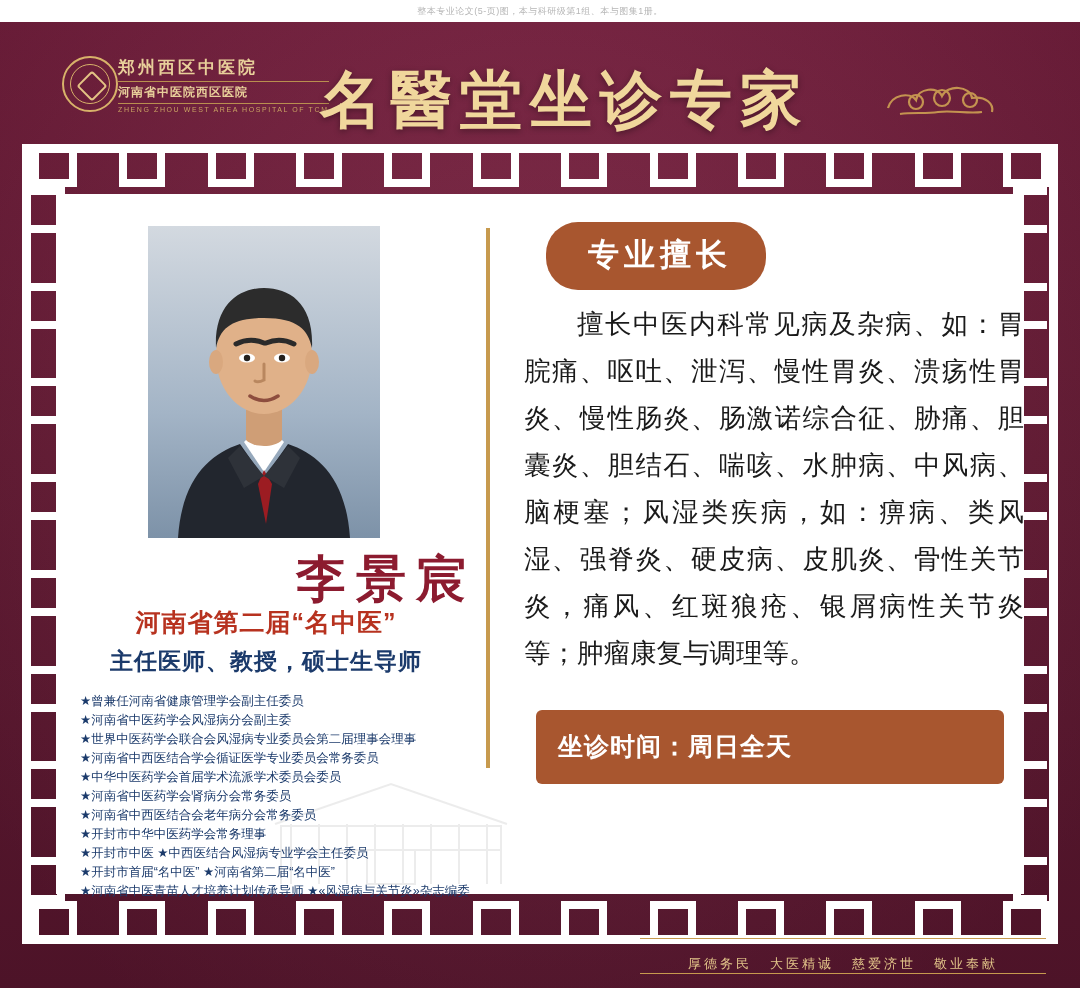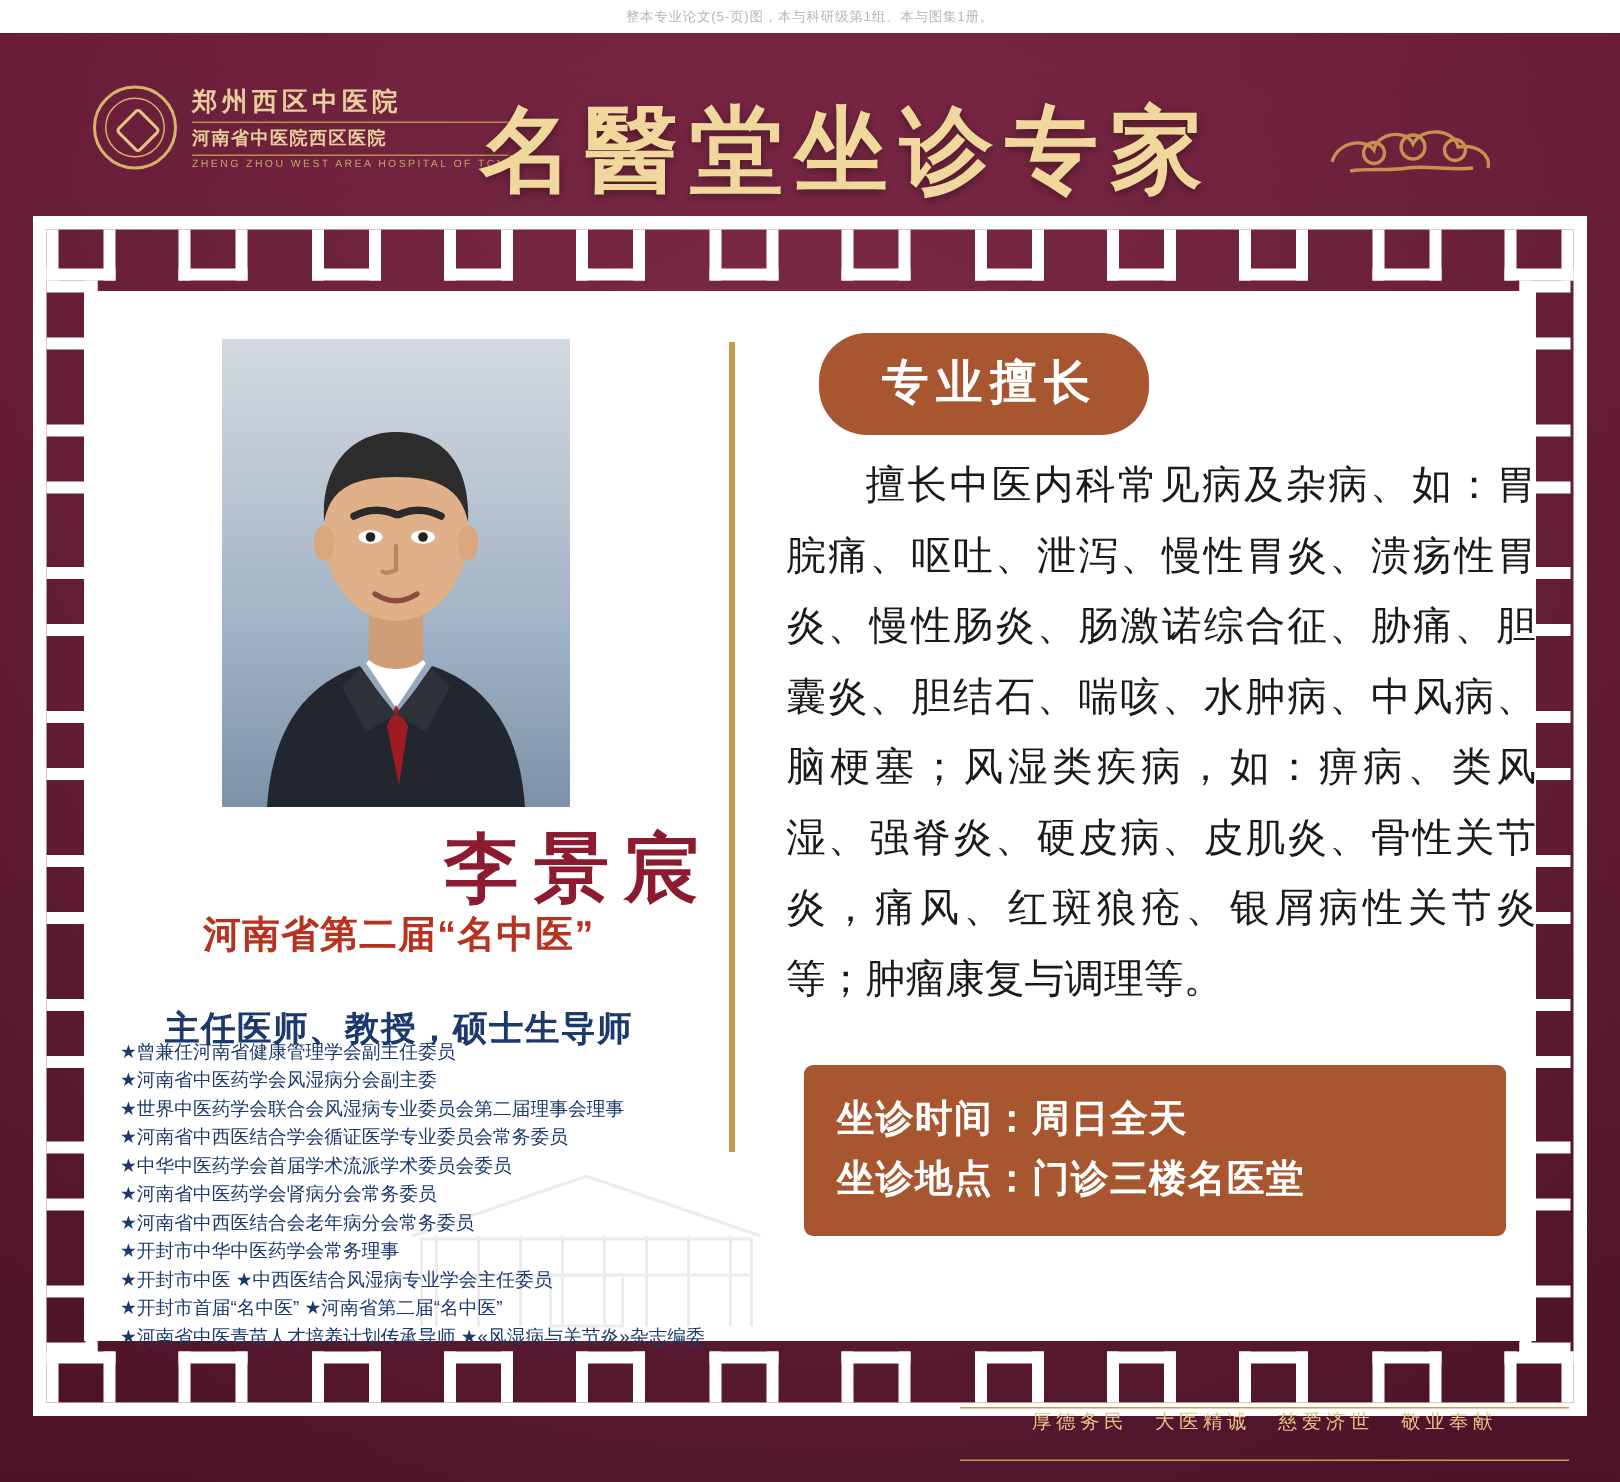--- a/index.html
+++ b/index.html
@@ -51,22 +51,21 @@
   .header {
     position: absolute;
     top: 12px; left: 0;
     width: 1080px;
     height: 110px;
   }
   .logo-wrap {
     position: absolute;
     left: 62px; top: 22px;
     display: flex;
-    align-items: flex-end;
-    gap: 10px;
+    align-items: flex-start;
   }
   .logo-seal {
     width: 56px; height: 56px;
     border-radius: 50%;
     border: 2px solid #d8b26a;
     box-sizing: border-box;
     position: relative;
     background: transparent;
   }
   .logo-seal:before {
@@ -251,21 +250,20 @@
   }
   .honor2 {
     position: absolute;
     top: 452px; left: 0;
     width: 420px;
     text-align: center;
     color: #1b3a6b;
     font-size: 23px;
     font-weight: bold;
     letter-spacing: 1px;
-    margin-top: 24px;
   }
   .credentials {
     position: absolute;
     top: 498px; left: 24px;
     width: 390px;
     color: #1b3a6b;
     font-size: 12.5px;
     line-height: 19px;
   }
   .credentials .row { white-space: nowrap; }
@@ -328,21 +326,21 @@
 
   
   .ribbon {
     position: absolute;
     right: 34px; bottom: 14px;
     width: 406px;
     height: 34px;
     border-top: 1px solid #c79a4e;
     border-bottom: 1px solid #c79a4e;
     display: flex;
-    align-items: flex-start;
+    align-items: flex-end;
     justify-content: center;
     gap: 18px;
   }
   .ribbon span {
     color: #e2c489;
     font-size: 13px;
     letter-spacing: 3px;
     white-space: nowrap;
   }
 </style>
@@ -674,21 +672,20 @@
       </div>
 
       <div class="divider"></div>
 
       <div class="right-col">
         <div class="badge">专业擅长</div>
         <div class="specialty-text">擅长中医内科常见病及杂病、如：胃脘痛、呕吐、泄泻、慢性胃炎、溃疡性胃炎、慢性肠炎、肠激诺综合征、胁痛、胆囊炎、胆结石、喘咳、水肿病、中风病、脑梗塞；风湿类疾病，如：痹病、类风湿、强脊炎、硬皮病、皮肌炎、骨性关节炎，痛风、红斑狼疮、银屑病性关节炎等；肿瘤康复与调理等。</div>
 
         <div class="info-box">
           <div class="info-line">坐诊时间：周日全天</div>
-          <div class="info-line">坐诊地点：门诊三楼名医堂</div>
         </div>
       </div>
     </div>
 
     <div class="ribbon">
       <span>厚德务民</span>
       <span>大医精诚</span>
       <span>慈爱济世</span>
       <span>敬业奉献</span>
     </div>

